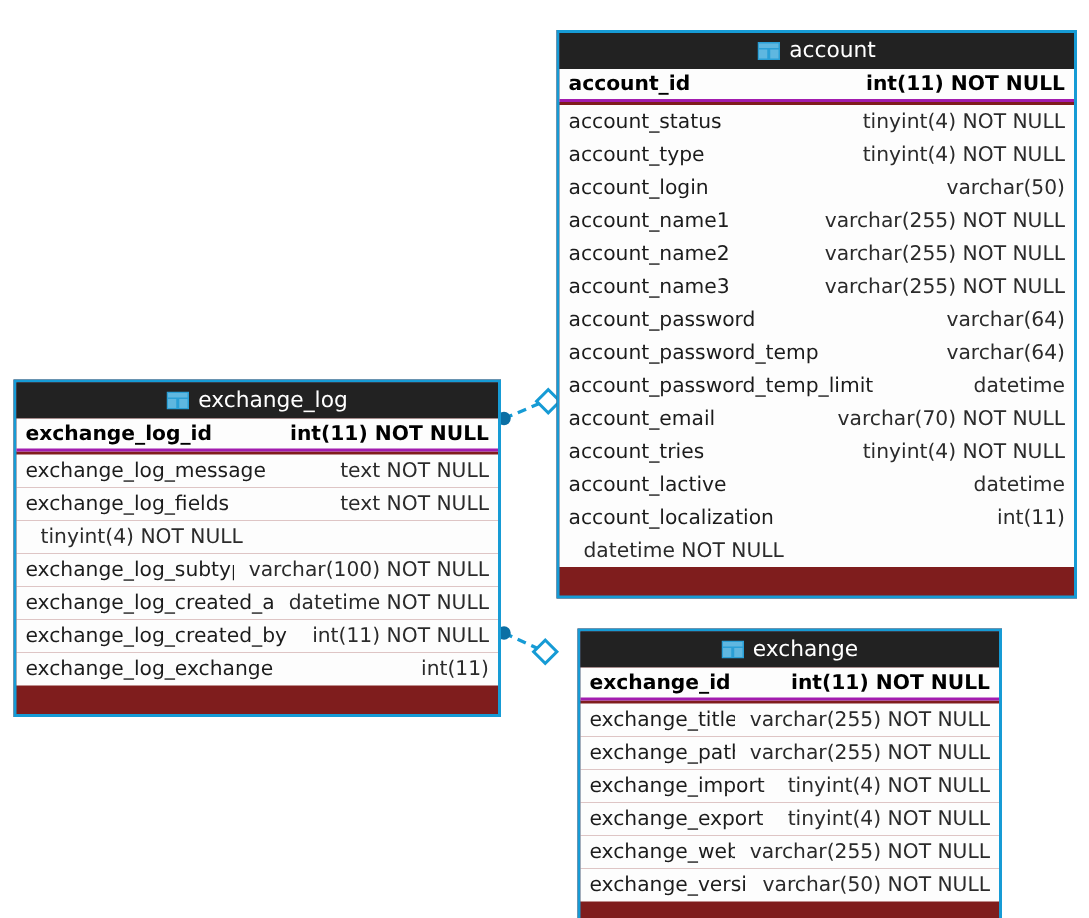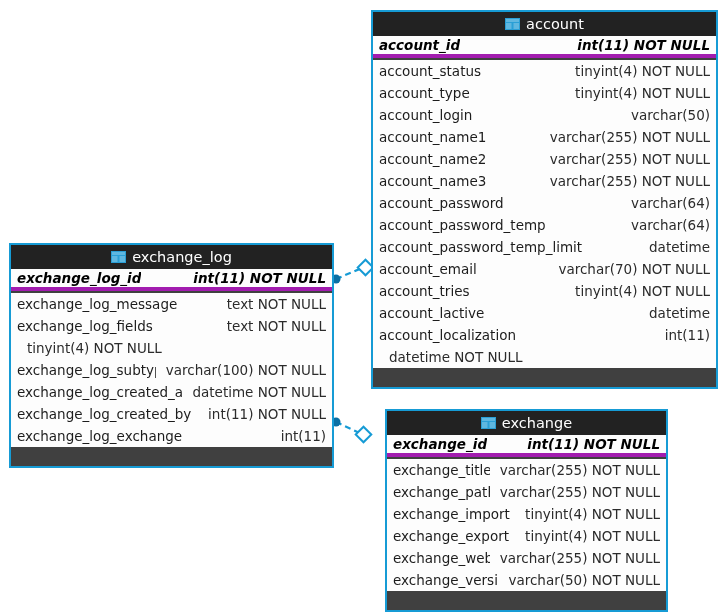--- a/index.html
+++ b/index.html
@@ -24,22 +24,23 @@
     height: 612px;
     pointer-events: none;
     z-index: 1;
   }
 
   
   .entity {
     position: absolute;
     box-sizing: border-box;
     border: 2px solid #169BD5;
-    background: #404040;
+    background: #7f1d1d;
     z-index: 2;
+    margin-top: 10px;
   }
   .entity-header {
     background: #222222;
     color: #ffffff;
     height: 24px;
     line-height: 24px;
     text-align: center;
     font-size: 14.5px;
     white-space: nowrap;
     display: flex;
@@ -50,22 +51,21 @@
   .table-icon {
     display: inline-block;
     width: 15px;
     height: 12px;
     position: relative;
     flex: 0 0 auto;
   }
   .table-icon svg { display: block; }
 
   .pk-row {
-    border-bottom: 4px solid #a21caf;
-    font-style: italic;
+    border-bottom: 2px solid #a21caf;
   }
   .row {
     display: flex;
     align-items: center;
     justify-content: space-between;
     height: 22px;
     padding: 0 6px;
     box-sizing: border-box;
     font-size: 13.5px;
     color: #1c1c1c;

